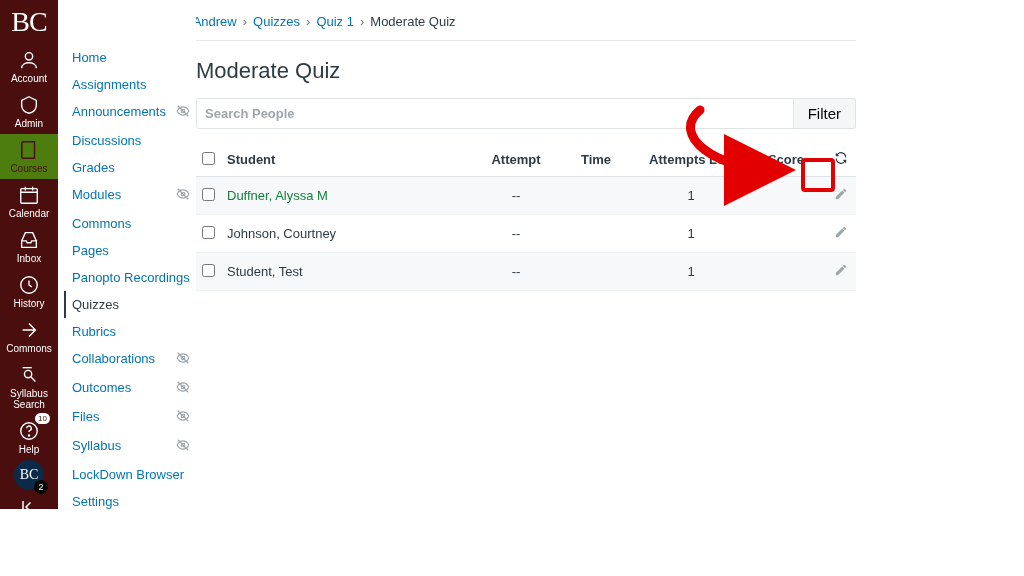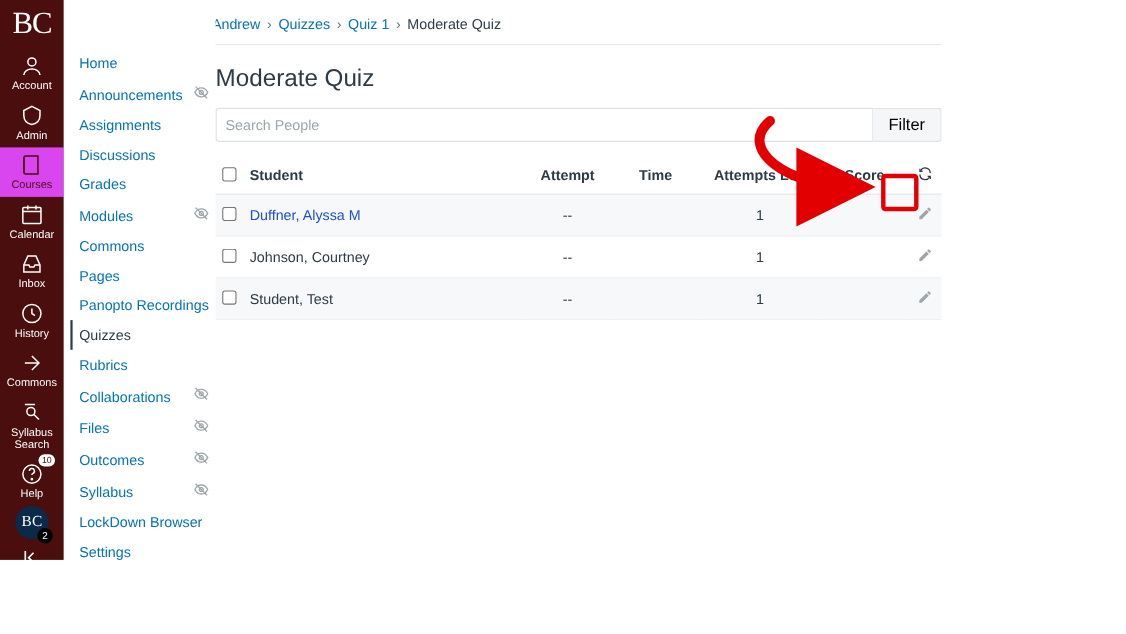--- a/index.html
+++ b/index.html
@@ -2,60 +2,60 @@
 <html><head>
 <meta charset="utf-8">
 <style>
   * { box-sizing: border-box; margin: 0; padding: 0; }
   html, body { width: 1024px; height: 576px; font-family: "Helvetica Neue", Arial, sans-serif; font-size: 13px; color: #2d3b45; overflow: hidden; background: #fff; }
 
   
   .global-nav { position: absolute; left: 0; top: 0; width: 58px; height: 509px; background: #4a0e0e; color: #fff; display: flex; flex-direction: column; align-items: center; }
   .brand { font-family: "Times New Roman", serif; font-size: 28px; font-weight: 400; letter-spacing: -1px; padding: 6px 0 6px; }
   .gnav-item { width: 58px; padding: 5px 0 5px; text-align: center; cursor: pointer; font-size: 10px; line-height: 1.1; display:flex; flex-direction:column; align-items:center; gap:2px; color:#fff; text-decoration:none;}
-  .gnav-item.active { background: #d946ef; color: #4a0e0e; }
+  .gnav-item.active { background: #4d7c0f; color: #4a0e0e; }
   .gnav-item svg { stroke: currentColor; fill: none; }
   .gnav-item .label { display:block; }
   .gnav-spacer { flex: 1; }
   .gnav-footer { width:58px; display:flex; flex-direction:column; align-items:center; padding-bottom:8px; gap:8px;}
   .gnav-avatar { width:30px; height:30px; border-radius:50%; background:#0b2a4a; color:#fff; display:flex; align-items:center; justify-content:center; font-family:"Times New Roman",serif; font-size:14px; position:relative;}
   .gnav-avatar::after{content:"2"; position:absolute; right:-4px; bottom:-4px; background:#000; color:#fff; font-size:9px; font-family:Arial; width:14px; height:14px; border-radius:50%; display:flex; align-items:center; justify-content:center;}
   .help-badge { position: relative; }
   .help-badge .count { position:absolute; top:-2px; right:8px; background:#fff; color:#4a0e0e; font-size:8px; border-radius:8px; padding:0 3px; line-height:11px; min-width:14px;}
 
   
   .course-nav { position: absolute; left: 58px; top: 0; width: 138px; height: 576px; background:#fff; padding: 44px 0 0 6px; }
-  .course-nav a { display:flex; align-items:flex-end; justify-content:space-between; padding: 6px 6px 6px 6px; color:#0374b5; text-decoration:none; font-size:13px; border-left:2px solid transparent;}
+  .course-nav a { display:flex; align-items:flex-start; justify-content:space-between; padding: 6px 6px 6px 6px; color:#0374b5; text-decoration:none; font-size:13px; border-left:2px solid transparent;}
   .course-nav a.current { color:#2d3b45; border-left:2px solid #2d3b45; }
   .course-nav a .eye-off { color:#9da6ab; }
   .course-nav a .eye-off svg{stroke:#9da6ab;}
 
   
   .topbar { position:absolute; left:64px; top:10px; right:10px; display:flex; align-items:center; gap:14px; }
   .hamburger { color:#0374b5; cursor:pointer; }
   .breadcrumbs { font-size:13px; color:#2d3b45; display:flex; align-items:center; gap:6px;}
   .breadcrumbs a { color:#0374b5; text-decoration:none; }
   .breadcrumbs .sep { color:#6a7881; }
   .hr-under { position:absolute; left:64px; top:40px; width:792px; height:1px; background:#e6e9eb; }
 
   
   .content { position:absolute; left:196px; top:58px; width:660px; }
   h1.page-title { font-size:22px; font-weight:400; color:#2d3b45; margin-bottom:14px; }
 
   .search-row { display:flex; gap:0; margin-bottom:14px; }
-  .search-row input { flex:1; border:1px solid #dfe3e6; border-radius:3px 0 0 3px; padding:6px 8px; font-size:13px; outline:none;}
+  .search-row input { flex:1; border:1px solid #dfe3e6; border-radius:3px 0 0 3px; padding:6px 8px; font-size:13px; outline:none;font-weight:bold;}
   .search-row input::placeholder{color:#9da6ab;}
   .filter-btn { border:1px solid #dfe3e6; border-left:none; background:#f5f6f7; padding:6px 14px; border-radius:0 3px 3px 0; cursor:pointer; font-size:15px;}
 
   table.moderate { width:100%; border-collapse:collapse; font-size:13px;}
   table.moderate th { text-align:left; font-weight:700; padding:8px 6px; border-bottom:1px solid #dfe3e6;}
   table.moderate th.center, table.moderate td.center { text-align:center; }
   table.moderate td { padding:10px 6px; border-bottom:1px solid #eef1f2;}
   table.moderate tr.stripe { background:#f7f8f9;}
-  table.moderate td a { color:#1d4ed8; text-decoration:none;}
+  table.moderate td a { color:#15803d; text-decoration:none;}
   .pencil { color:#9da6ab; cursor:pointer; display:inline-flex;}
   .refresh-hdr { display:inline-flex; color:#2d3b45;}
 
   
   .callout { position:absolute; pointer-events:none; }
   .callout svg { overflow:visible; }
   .callout-box { position:absolute; border:4px solid #e30000; border-radius:4px; width:34px; height:34px; }
 
   
   input[type=checkbox]{ width:13px; height:13px; }
@@ -159,29 +159,29 @@
       <span>Moderate Quiz</span>
     </div>
 </div>
 <div class="hr-under"></div>
 
 <nav class="course-nav" id="course-nav">
     <a href="#">
       <span>Home</span>
     </a>
     <a href="#">
+      <span>Assignments</span>
+    </a>
+    <a href="#">
       <span>Announcements</span>
       <span class="eye-off"><svg width="14" height="14" viewBox="0 0 24 24" fill="none" stroke-width="2">
           <path d="M2 12s3.5-7 10-7 10 7 10 7-3.5 7-10 7S2 12 2 12z"></path>
           <circle cx="12" cy="12" r="3"></circle>
           <path d="M3 3l18 18"></path>
         </svg></span>
-    </a>
-    <a href="#">
-      <span>Assignments</span>
     </a>
     <a href="#">
       <span>Discussions</span>
     </a>
     <a href="#">
       <span>Grades</span>
     </a>
     <a href="#">
       <span>Modules</span>
       <span class="eye-off"><svg width="14" height="14" viewBox="0 0 24 24" fill="none" stroke-width="2">
@@ -207,29 +207,29 @@
     </a>
     <a href="#">
       <span>Collaborations</span>
       <span class="eye-off"><svg width="14" height="14" viewBox="0 0 24 24" fill="none" stroke-width="2">
           <path d="M2 12s3.5-7 10-7 10 7 10 7-3.5 7-10 7S2 12 2 12z"></path>
           <circle cx="12" cy="12" r="3"></circle>
           <path d="M3 3l18 18"></path>
         </svg></span>
     </a>
     <a href="#">
+      <span>Outcomes</span>
+      <span class="eye-off"><svg width="14" height="14" viewBox="0 0 24 24" fill="none" stroke-width="2">
+          <path d="M2 12s3.5-7 10-7 10 7 10 7-3.5 7-10 7S2 12 2 12z"></path>
+          <circle cx="12" cy="12" r="3"></circle>
+          <path d="M3 3l18 18"></path>
+        </svg></span>
+    </a>
+    <a href="#">
       <span>Files</span>
-      <span class="eye-off"><svg width="14" height="14" viewBox="0 0 24 24" fill="none" stroke-width="2">
-          <path d="M2 12s3.5-7 10-7 10 7 10 7-3.5 7-10 7S2 12 2 12z"></path>
-          <circle cx="12" cy="12" r="3"></circle>
-          <path d="M3 3l18 18"></path>
-        </svg></span>
-    </a>
-    <a href="#">
-      <span>Outcomes</span>
       <span class="eye-off"><svg width="14" height="14" viewBox="0 0 24 24" fill="none" stroke-width="2">
           <path d="M2 12s3.5-7 10-7 10 7 10 7-3.5 7-10 7S2 12 2 12z"></path>
           <circle cx="12" cy="12" r="3"></circle>
           <path d="M3 3l18 18"></path>
         </svg></span>
     </a>
     <a href="#">
       <span>Syllabus</span>
       <span class="eye-off"><svg width="14" height="14" viewBox="0 0 24 24" fill="none" stroke-width="2">
           <path d="M2 12s3.5-7 10-7 10 7 10 7-3.5 7-10 7S2 12 2 12z"></path>

